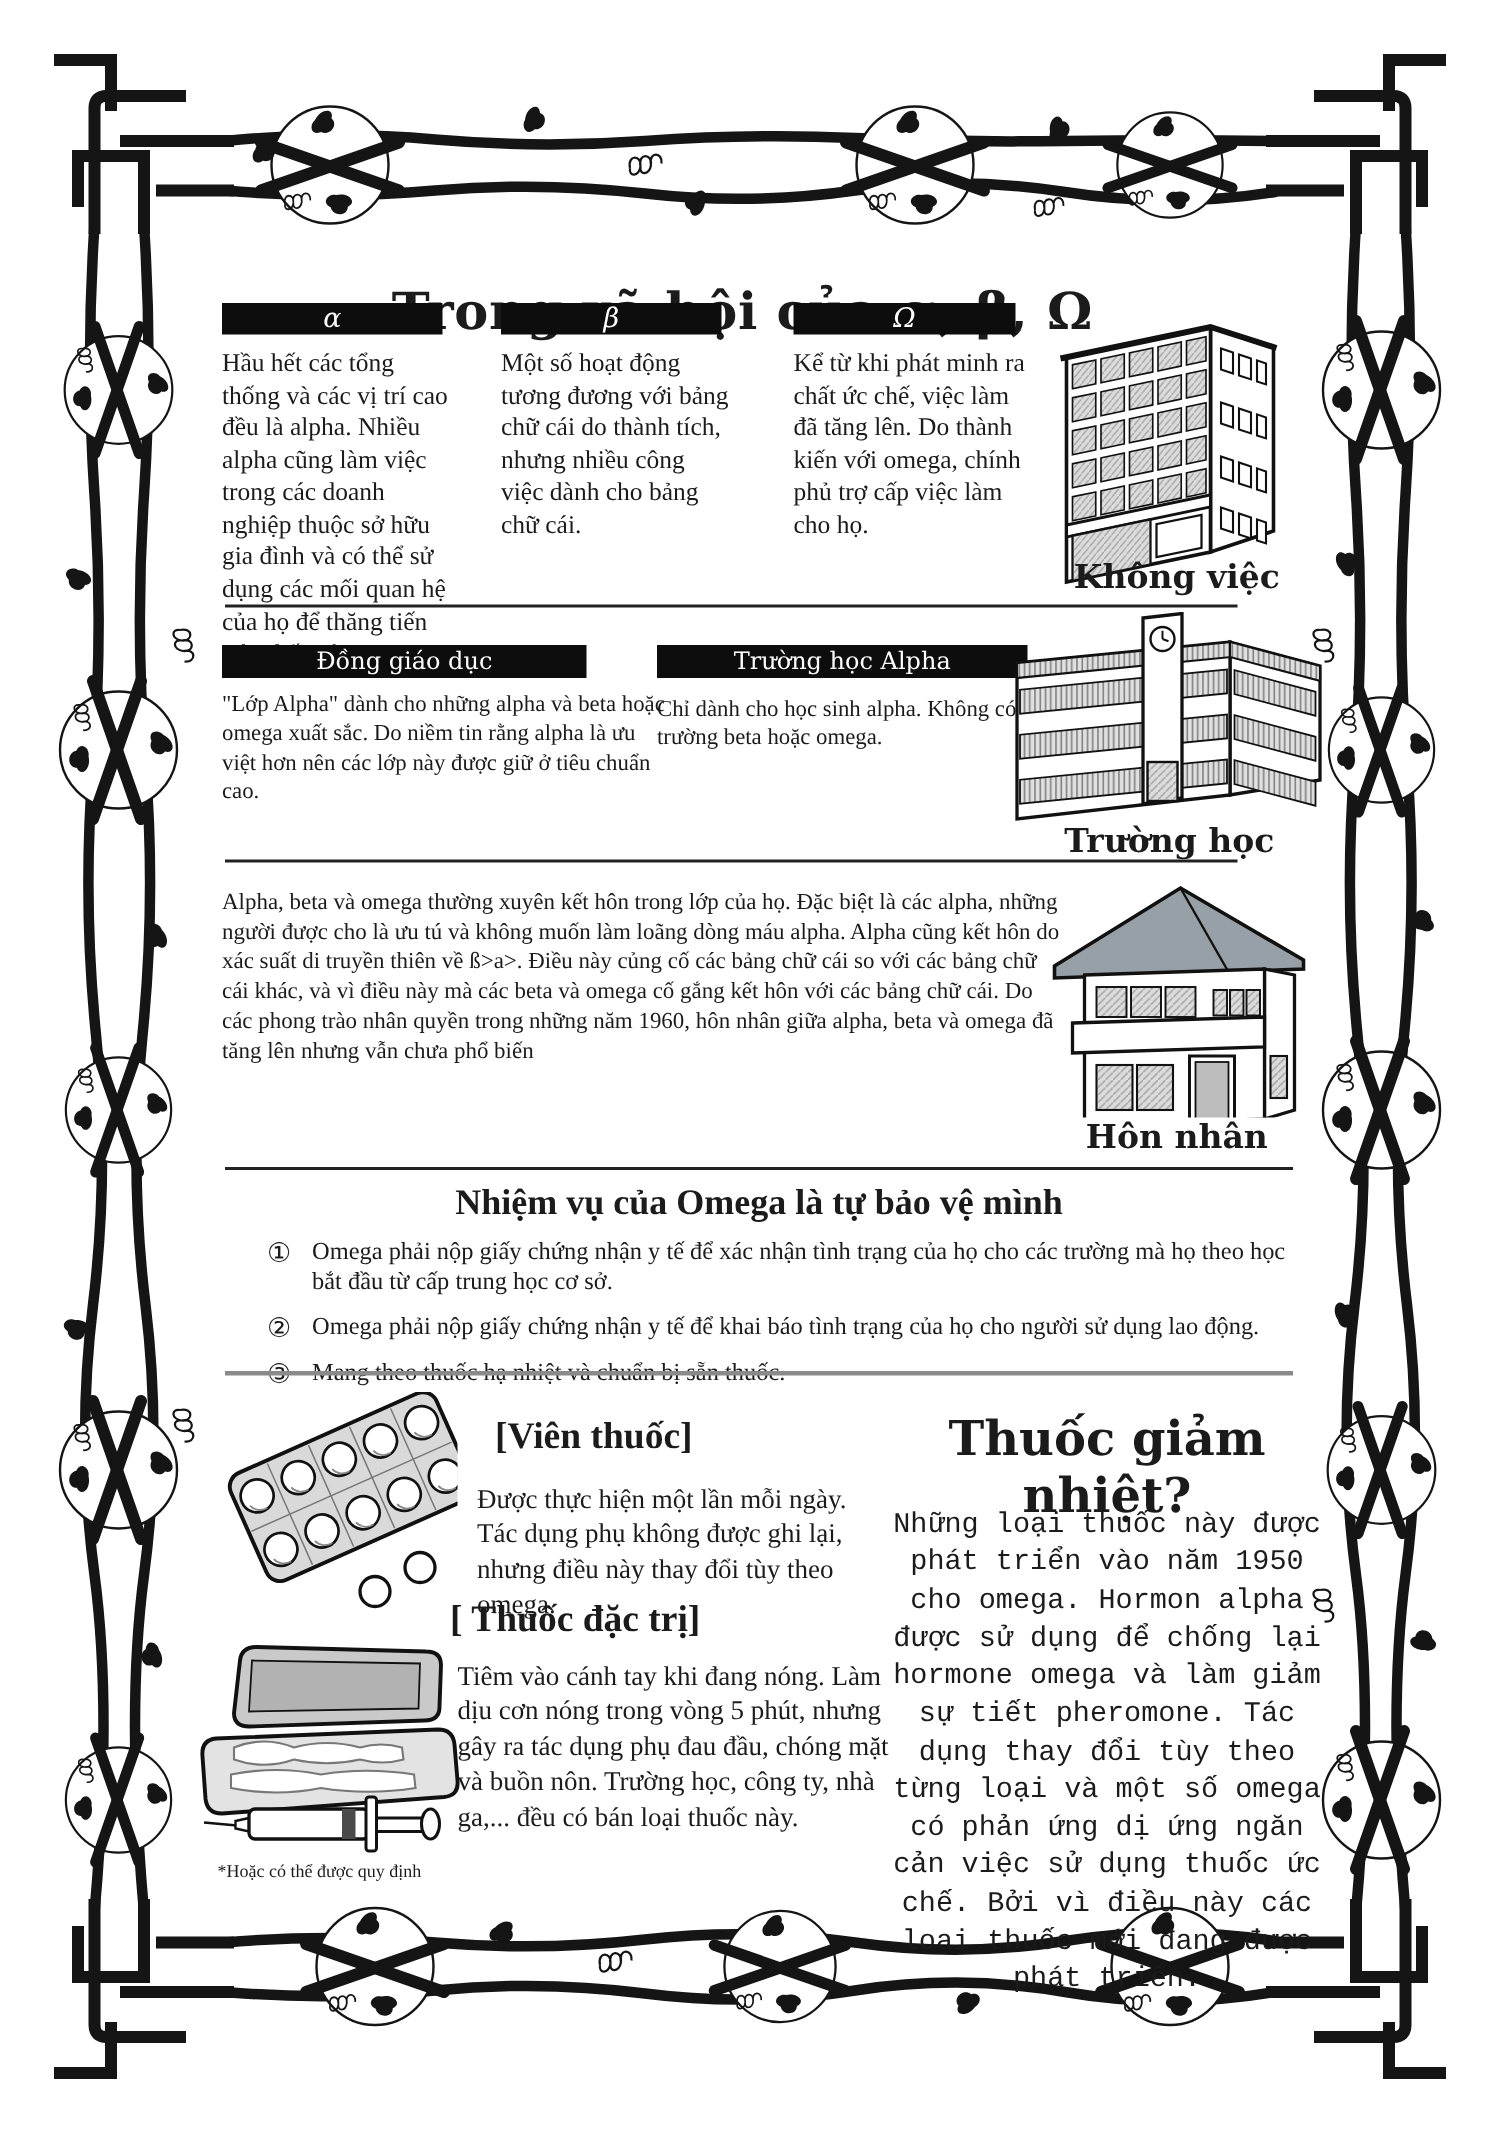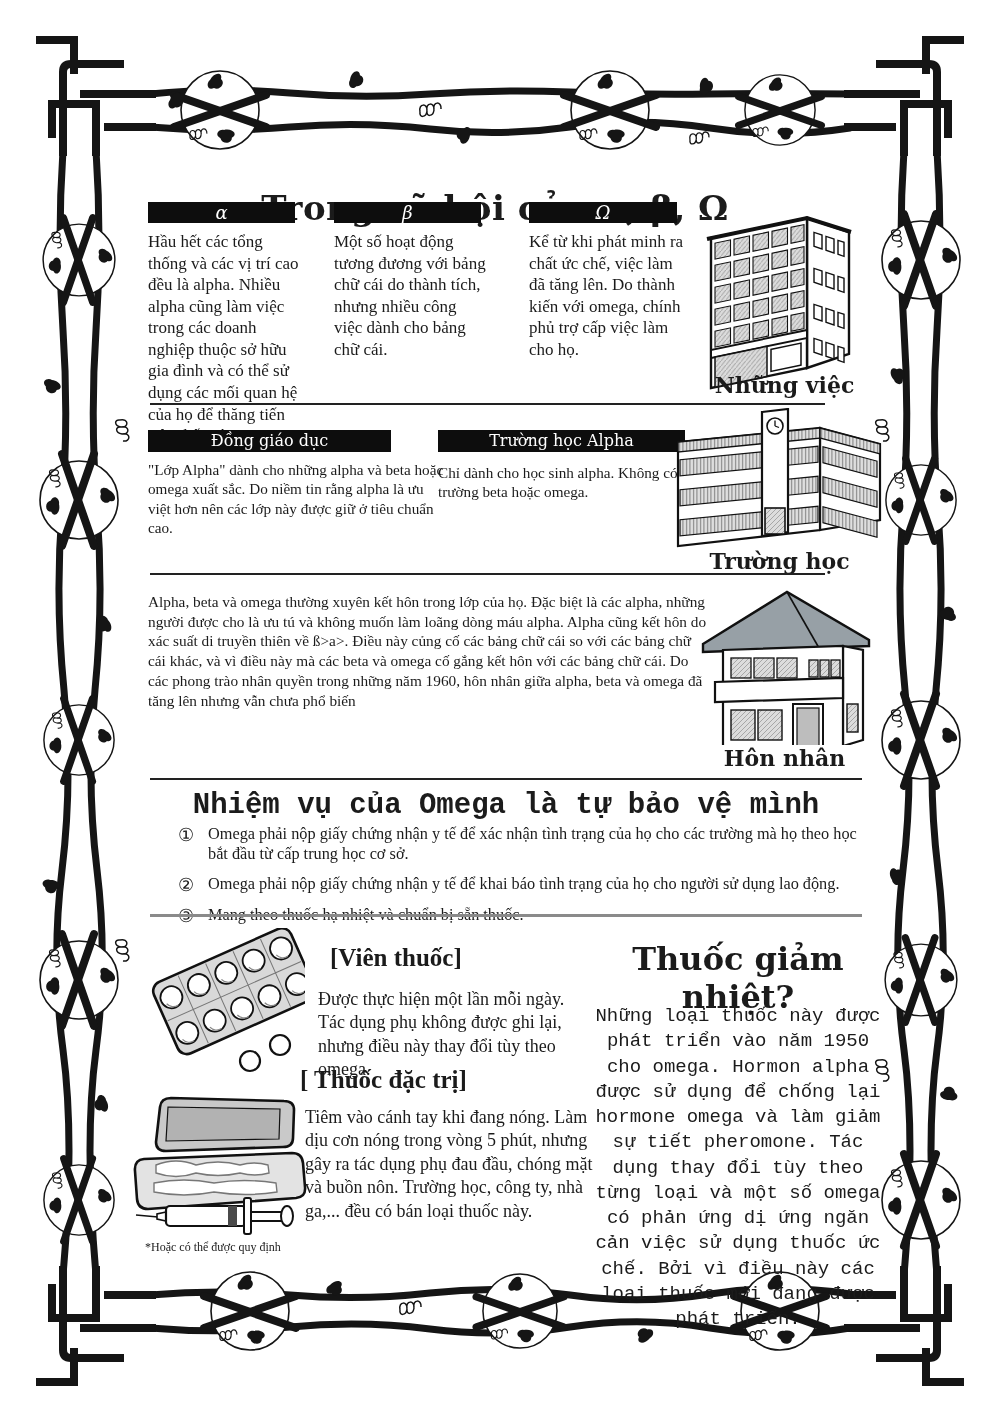--- a/index.html
+++ b/index.html
@@ -18,21 +18,21 @@
   .divider.gray{background:#8a8a8a;height:3px;}
   .illu-label{
     font-family:"DejaVu Serif", serif;font-weight:bold;font-size:22px;text-align:center;
   }
   .page-title{
     font-family:"DejaVu Serif", serif;font-weight:600;font-size:34px;text-align:center;
     letter-spacing:.5px;
     margin-top:48px;
   }
   .duty-title{
-    font-family:Liberation Mono, monospace;font-weight:bold;font-size:29px;text-align:center;
+    font-family:Liberation Serif, serif;font-weight:bold;font-size:24px;text-align:center;
   }
   .duty-item{display:flex;margin-bottom:9px;font-size:16.3px;line-height:1.25;}
   .duty-marker{width:30px;flex:0 0 30px;font-size:18px;}
   .med-heading{font-family:Liberation Serif, serif;font-weight:bold;font-size:25px;}
   .med-text{font-size:18px;line-height:1.3;}
   .big-heading{font-family:"DejaVu Serif", serif;font-weight:bold;font-size:32px;text-align:center;}
   .center-text{font-size:19px;line-height:1.33;text-align:center;font-family:Liberation Mono, monospace;}
   .footnote{font-size:12px;}
   svg{display:block;}
 </style>
@@ -190,21 +190,21 @@
       <rect x="19" y="48" width="8" height="14"></rect>
       <rect x="31" y="48" width="6" height="14"></rect>
     <rect x="7" y="84" width="8" height="14"></rect>
       <rect x="19" y="84" width="8" height="14"></rect>
       <rect x="31" y="84" width="6" height="14"></rect>
     <rect x="7" y="118" width="8" height="14"></rect>
       <rect x="19" y="118" width="8" height="14"></rect>
       <rect x="31" y="118" width="6" height="14"></rect>
   </g>
 </svg>
-<div class="abs illu-label" style="left:697px;top:372px;width:175px">Những việc</div>
+<div class="abs illu-label" style="left:697px;top:372px;width:175px">Không việc</div>
 
 <div class="abs divider" style="left:150px;top:403px;width:675px"></div>
 
 <div class="abs bar" style="left:148px;top:430px;width:243px;height:22px;line-height:22px">Đồng giáo dục</div>
 <div class="abs bar" style="left:438px;top:430px;width:247px;height:22px;line-height:22px">Trường học Alpha</div>
 
 <div class="abs coltext" style="left:148px;top:460px;width:296px;font-size:15.2px">"Lớp Alpha" dành cho những alpha và beta hoặc omega xuất sắc. Do niềm tin rằng alpha là ưu việt hơn nên các lớp này được giữ ở tiêu chuẩn cao.</div>
 <div class="abs coltext" style="left:438px;top:463px;width:256px;font-size:15.2px">Chỉ dành cho học sinh alpha. Không có trường beta hoặc omega.</div>
 
 <svg class="abs" style="left:672px;top:408px" width="215" height="140" viewBox="0 0 215 140">

